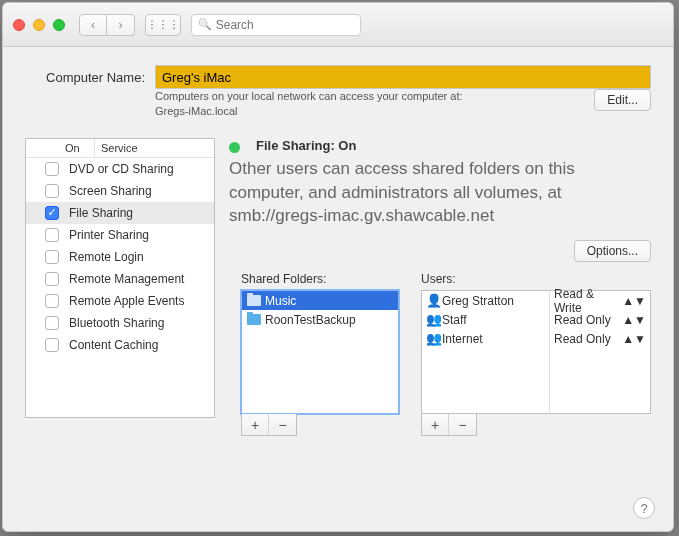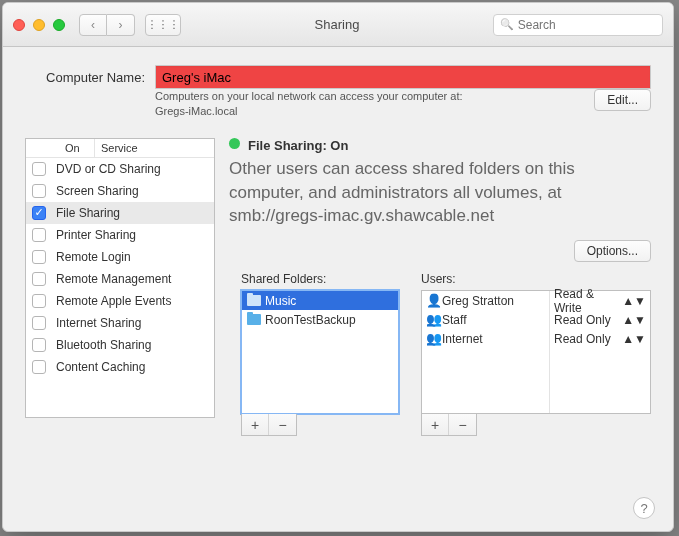--- a/index.html
+++ b/index.html
@@ -59,21 +59,21 @@
     width:170px; height:22px;
     background:#fff; border:1px solid #d0d0d0; border-radius:4px;
     display:flex;align-items:center; padding:0 6px; gap:4px;
     color:#999;
   }
   .search input { border:none; outline:none; width:100%; font-size:12px; background:transparent;}
   .content { flex:1; padding: 18px 22px 14px 22px; display:flex; flex-direction:column; position:relative;}
   .row-name { display:flex; align-items:center; gap:10px; }
   .row-name label { width:120px; text-align:right; font-size:13px;}
   .name-input {
-    flex:1; height:24px; background:#ef4444; border:1px solid #c9c9c9;
+    flex:1; height:24px; background:#eab308; border:1px solid #c9c9c9;
     border-radius:1px; padding:11px 6px; font-size:13px;
     box-shadow: inset 0 1px 2px rgba(0,0,0,0.05);
   }
   .sub-row { display:flex; margin-bottom:18px;}
   .sub-row .spacer{width:130px;}
   .sub-text { font-size:11px; color:#555; flex:1; line-height:1.4;}
   .edit-btn, .options-btn {
     height:22px; padding:0 12px;
     background:linear-gradient(#fdfdfd,#f2f2f2);
     border:1px solid #c4c4c4; border-radius:4px;
@@ -82,30 +82,30 @@
   .main-split { display:flex; flex:1; gap:14px;}
   .service-box {
     width:190px; border:1px solid #bfbfbf; background:#fff;
     display:flex; flex-direction:column; font-size:12px;
     height: 280px;
   }
   .svc-header { display:flex; border-bottom:1px solid #e4e4e4; background:#fff;padding-left:33px;}
   .svc-header div { padding:3px 6px; color:#333; font-size:11px;}
   .svc-on { width:36px; border-right:1px solid #e4e4e4;}
   .svc-list { flex:1; overflow:auto;}
-  .svc-item { display:flex; align-items:center; height:22px; padding:0 6px;}
+  .svc-item { display:flex; align-items:center; height:22px; padding:0 19px;}
   .svc-item.selected { background:#e9e9e9;}
   .svc-item .cb {
     width:14px; height:14px; border:1px solid #b5b5b5; border-radius:3px;
     background:#fff; margin-right:10px; display:flex;align-items:center;justify-content:center;
     font-size:11px; color:#fff;
   }
   .svc-item .cb.checked { background:#3b82f6; border-color:#2563eb;}
   .right-pane { flex:1; display:flex; flex-direction:column;}
-  .status-row { display:flex; align-items:flex-start; gap:8px; margin-bottom:4px;}
+  .status-row { display:flex; align-items:flex-end; gap:16px; margin-bottom:4px;}
   .dot-green { width:11px; height:11px; border-radius:50%; background:#34c759;}
   .status-title { font-weight:600; font-size:13px;}
   .status-desc { font-size:17px; color:#666; line-height:1.4; margin-bottom:12px;}
   .options-row { display:flex; justify-content:flex-end; margin-bottom:10px;align-items:flex-end;}
   .cols { display:flex; gap:10px; flex:1;}
   .col { display:flex; flex-direction:column;margin-left:12px;}
   .col-title { font-size:12px; margin-bottom:4px;}
   .listbox {
     border:1px solid #bfbfbf; background:#fff;
     width:100%; height:124px; overflow:auto; font-size:12px;
@@ -152,21 +152,20 @@
     <div class="traffic">
       <div class="tl red"></div>
       <div class="tl yellow"></div>
       <div class="tl green"></div>
     </div>
     <div class="nav">
       <button>‹</button>
       <button>›</button>
     </div>
     <button class="grid-btn">⋮⋮⋮</button>
-    <div class="title">Sharing</div>
     <div class="search">
       <span style="font-size:11px;filter:grayscale(1);opacity:.6">🔍</span>
       <input placeholder="Search" style="">
     </div>
   </div>
 
   <div class="content">
 
     <div class="row-name">
       <label>Computer Name:</label>
@@ -209,24 +208,20 @@
               <span class="cb"></span>
               <span>Remote Login</span>
             </div>
             <div class="svc-item">
               <span class="cb"></span>
               <span>Remote Management</span>
             </div>
             <div class="svc-item">
               <span class="cb"></span>
               <span>Remote Apple Events</span>
-            </div>
-            <div class="svc-item">
-              <span class="cb"></span>
-              <span>Internet Sharing</span>
             </div>
             <div class="svc-item">
               <span class="cb"></span>
               <span>Bluetooth Sharing</span>
             </div>
             <div class="svc-item">
               <span class="cb"></span>
               <span>Content Caching</span>
             </div>
           </div>

